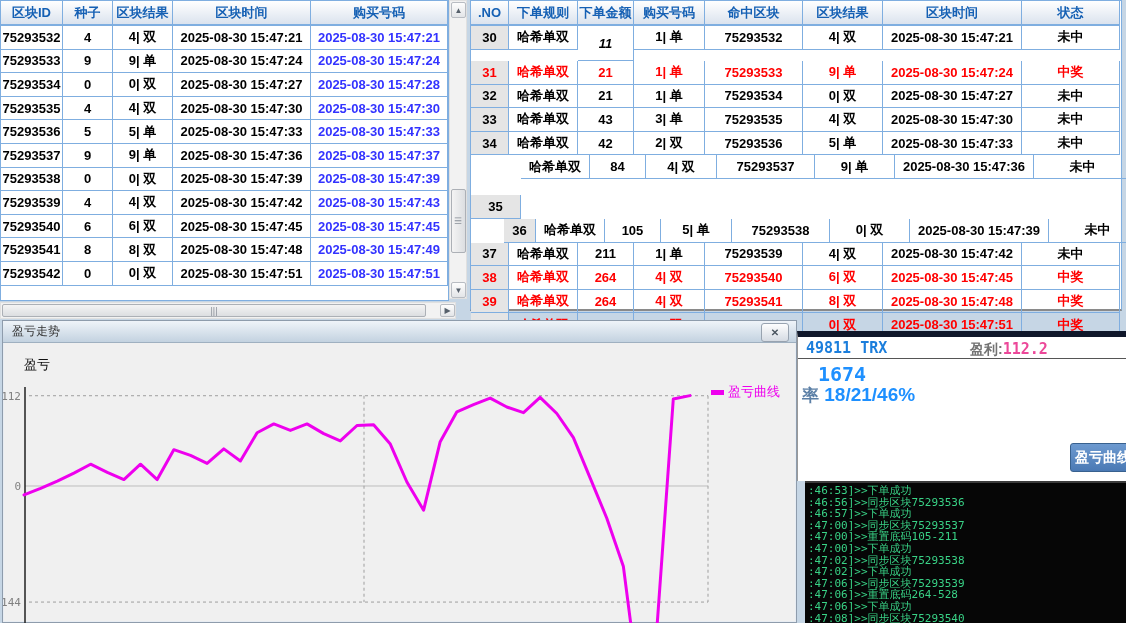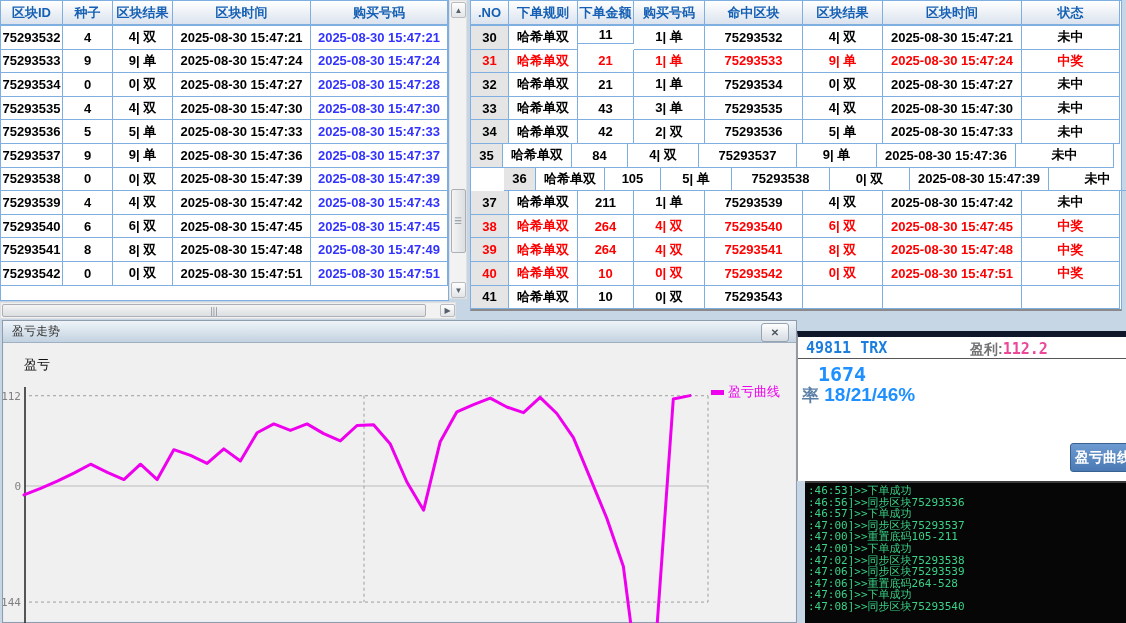--- a/index.html
+++ b/index.html
@@ -199,21 +199,21 @@
       <div class="g-cell" style="width: 56px; height: 25px;">下单金额</div>
       <div class="g-cell" style="width: 71px; height: 25px;">购买号码</div>
       <div class="g-cell" style="width: 98px; height: 25px;">命中区块</div>
       <div class="g-cell" style="width: 80px; height: 25px;">区块结果</div>
       <div class="g-cell" style="width: 139px; height: 25px;">区块时间</div>
       <div class="g-cell" style="width: 98px; height: 25px;">状态</div>
     </div>
     <div class="g-row">
       <div class="g-cell c-rowhead" style="width: 38px; height: 23.6px;">30</div>
       <div class="g-cell" style="width: 69px; height: 23.6px;">哈希单双</div>
-      <div class="g-cell" style="width: 56px; height: 18px;">11</div>
+      <div class="g-cell" style="width: 56px; height: 35px; font-style: italic;">11</div>
       <div class="g-cell" style="width: 71px; height: 23.6px;">1| 单</div>
       <div class="g-cell" style="width: 98px; height: 23.6px;">75293532</div>
       <div class="g-cell" style="width: 80px; height: 23.6px;">4| 双</div>
       <div class="g-cell" style="width: 139px; height: 23.6px;">2025-08-30 15:47:21</div>
       <div class="g-cell" style="width: 98px; height: 23.6px;">未中</div>
     </div>
     <div class="g-row win">
       <div class="g-cell c-rowhead" style="width: 38px; height: 23.6px;">31</div>
       <div class="g-cell" style="width: 69px; height: 23.6px;">哈希单双</div>
       <div class="g-cell" style="width: 56px; height: 23.6px;">21</div>
@@ -247,21 +247,21 @@
       <div class="g-cell c-rowhead" style="width: 38px; height: 23.6px;">34</div>
       <div class="g-cell" style="width: 69px; height: 23.6px;">哈希单双</div>
       <div class="g-cell" style="width: 56px; height: 23.6px;">42</div>
       <div class="g-cell" style="width: 71px; height: 23.6px;">2| 双</div>
       <div class="g-cell" style="width: 98px; height: 23.6px;">75293536</div>
       <div class="g-cell" style="width: 80px; height: 23.6px;">5| 单</div>
       <div class="g-cell" style="width: 139px; height: 23.6px;">2025-08-30 15:47:33</div>
       <div class="g-cell" style="width: 98px; height: 23.6px;">未中</div>
     </div>
     <div class="g-row">
-      <div class="g-cell c-rowhead" style="width: 32px; height: 23.6px;">35</div>
+      <div class="g-cell c-rowhead" style="width: 50px; height: 23.6px; margin-top: 40px;">35</div>
       <div class="g-cell" style="width: 69px; height: 23.6px;">哈希单双</div>
       <div class="g-cell" style="width: 56px; height: 23.6px;">84</div>
       <div class="g-cell" style="width: 71px; height: 23.6px;">4| 双</div>
       <div class="g-cell" style="width: 98px; height: 23.6px;">75293537</div>
       <div class="g-cell" style="width: 80px; height: 23.6px;">9| 单</div>
       <div class="g-cell" style="width: 139px; height: 23.6px;">2025-08-30 15:47:36</div>
       <div class="g-cell" style="width: 98px; height: 23.6px;">未中</div>
     </div>
     <div class="g-row">
       <div class="g-cell c-rowhead" style="width: 32px; height: 23.6px; margin-left: 33px;">36</div>
@@ -360,17 +360,18 @@
 <div id="curve-btn">盈亏曲线</div>
 
 <div id="console">
     <p>:46:53]&gt;&gt;下单成功</p>
     <p>:46:56]&gt;&gt;同步区块75293536</p>
     <p>:46:57]&gt;&gt;下单成功</p>
     <p>:47:00]&gt;&gt;同步区块75293537</p>
     <p>:47:00]&gt;&gt;重置底码105-211</p>
     <p>:47:00]&gt;&gt;下单成功</p>
     <p>:47:02]&gt;&gt;同步区块75293538</p>
+    <p>:47:02]&gt;&gt;下单成功</p>
     <p>:47:06]&gt;&gt;同步区块75293539</p>
     <p>:47:06]&gt;&gt;重置底码264-528</p>
     <p>:47:06]&gt;&gt;下单成功</p>
     <p>:47:08]&gt;&gt;同步区块75293540</p>
   </div>
 
 </body></html>

